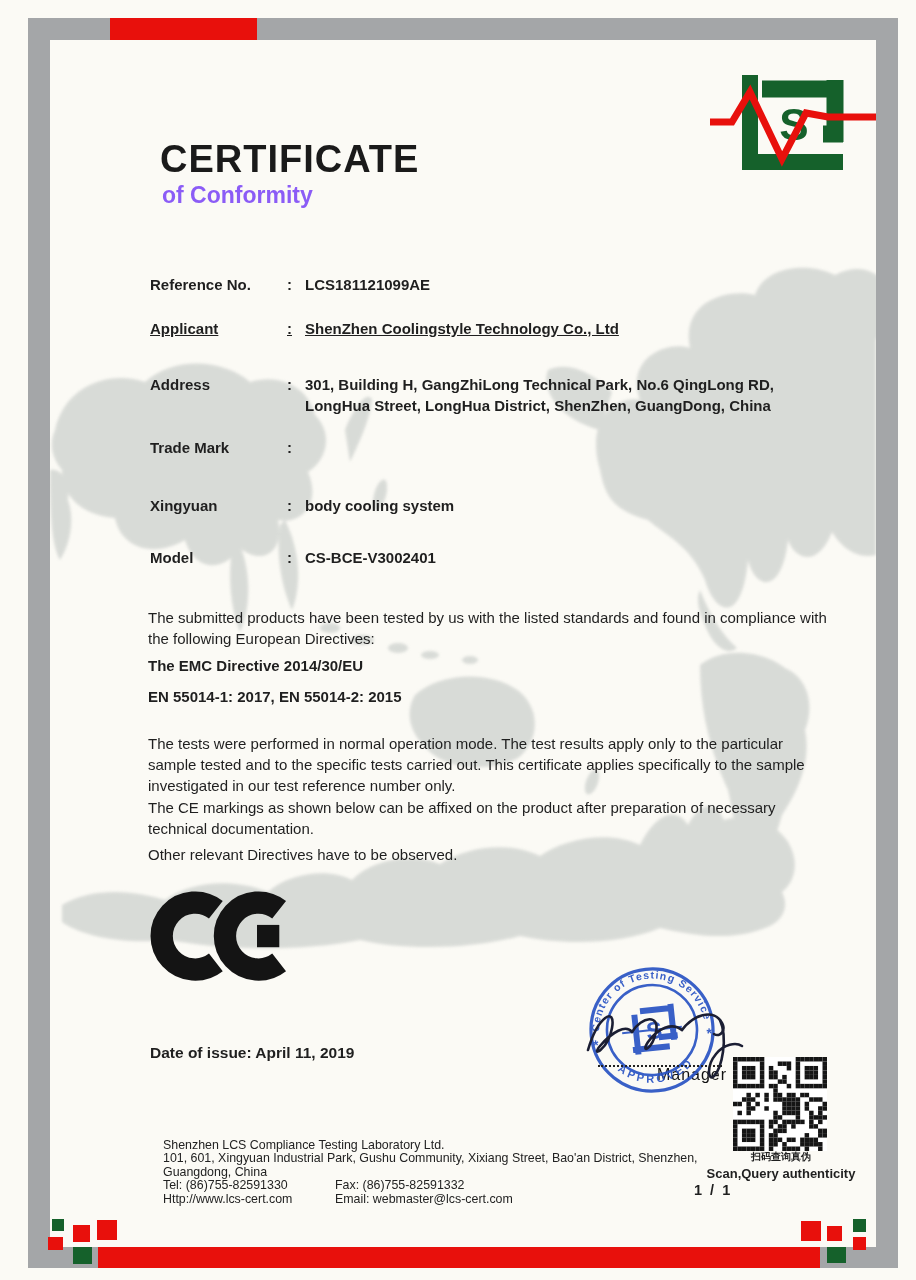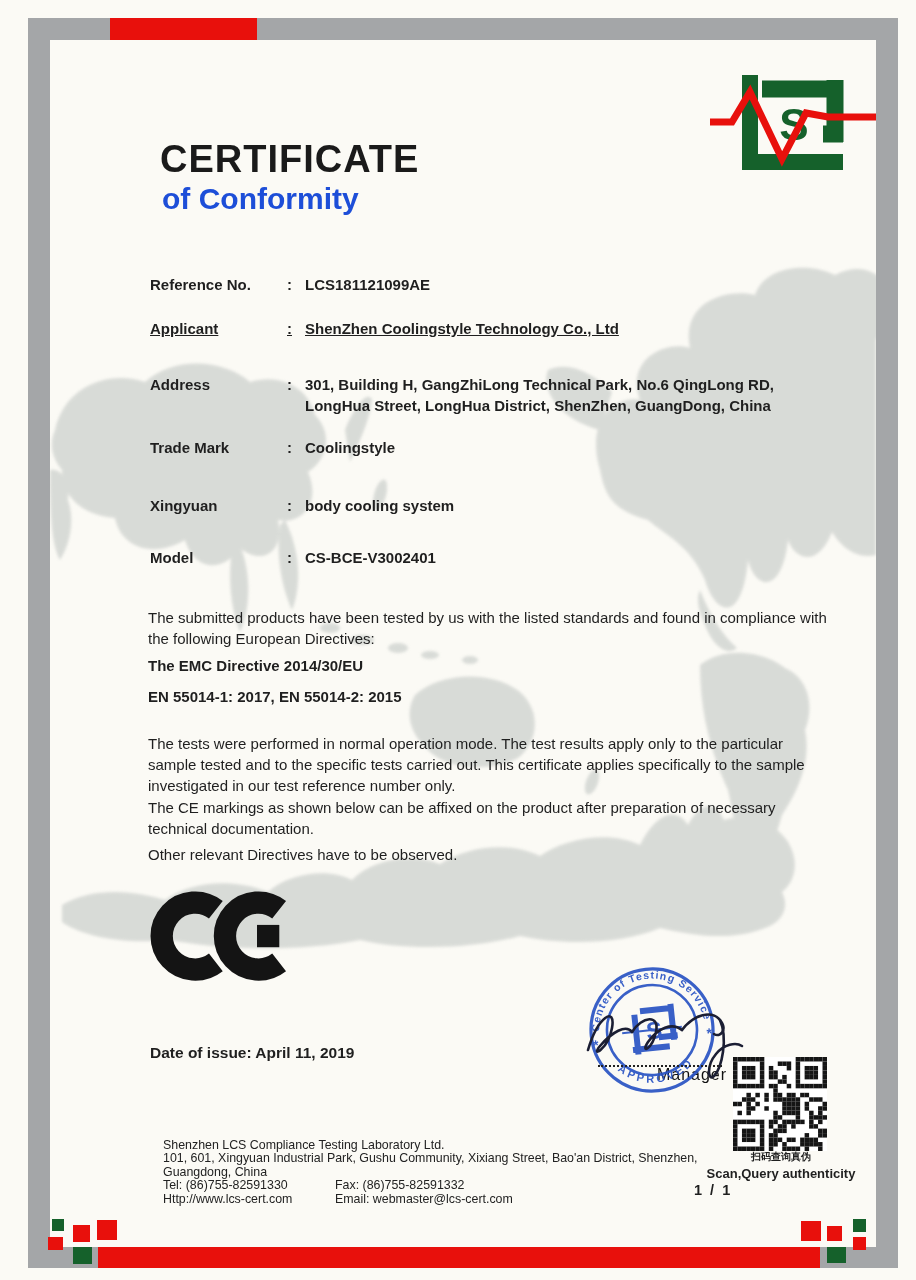--- a/index.html
+++ b/index.html
@@ -22,21 +22,21 @@
   .sq{position:absolute;z-index:8;}
   .sq.red{background:#e8100c;}
   .sq.green{background:#15612b;}
 
   
   .map{position:absolute;left:0;top:0;z-index:1;pointer-events:none;}
 
   
   .logo{position:absolute;left:710px;top:66px;z-index:3;}
   .title{position:absolute;left:160px;top:138px;font-size:38px;font-weight:700;letter-spacing:1px;z-index:2;color:#1a1a1a;}
-  .subtitle{position:absolute;left:162px;top:182px;font-size:30px;font-weight:700;z-index:2;color:#1d4ed8;}
+  .subtitle{position:absolute;left:162px;top:182px;font-size:23px;font-weight:700;z-index:2;color:#8b5cf6;}
 
   
   .field{position:absolute;left:150px;display:flex;font-size:15px;font-weight:700;z-index:2;line-height:21px;}
   .field .lab{width:137px;flex:none;}
   .field .col{width:18px;flex:none;}
   .field .val{width:505px;}
 
   
   .para{position:absolute;left:148px;width:682px;font-size:15px;line-height:21px;z-index:2;}
   .para.bold{font-weight:700;}
@@ -148,21 +148,20 @@
     <span class="val">ShenZhen Coolingstyle Technology Co., Ltd</span>
   </div>
   <div class="field" style="top:374px;">
     <span class="lab">Address</span>
     <span class="col">:</span>
     <span class="val">301, Building H, GangZhiLong Technical Park, No.6 QingLong RD, LongHua Street, LongHua District, ShenZhen, GuangDong, China</span>
   </div>
   <div class="field" style="top:437px;">
     <span class="lab">Trade Mark</span>
     <span class="col">:</span>
-    <span class="val">Coolingstyle</span>
   </div>
   <div class="field" style="top:495px;">
     <span class="lab">Xingyuan</span>
     <span class="col">:</span>
     <span class="val">body cooling system</span>
   </div>
   <div class="field" style="top:547px;">
     <span class="lab">Model</span>
     <span class="col">:</span>
     <span class="val">CS-BCE-V3002401</span>

